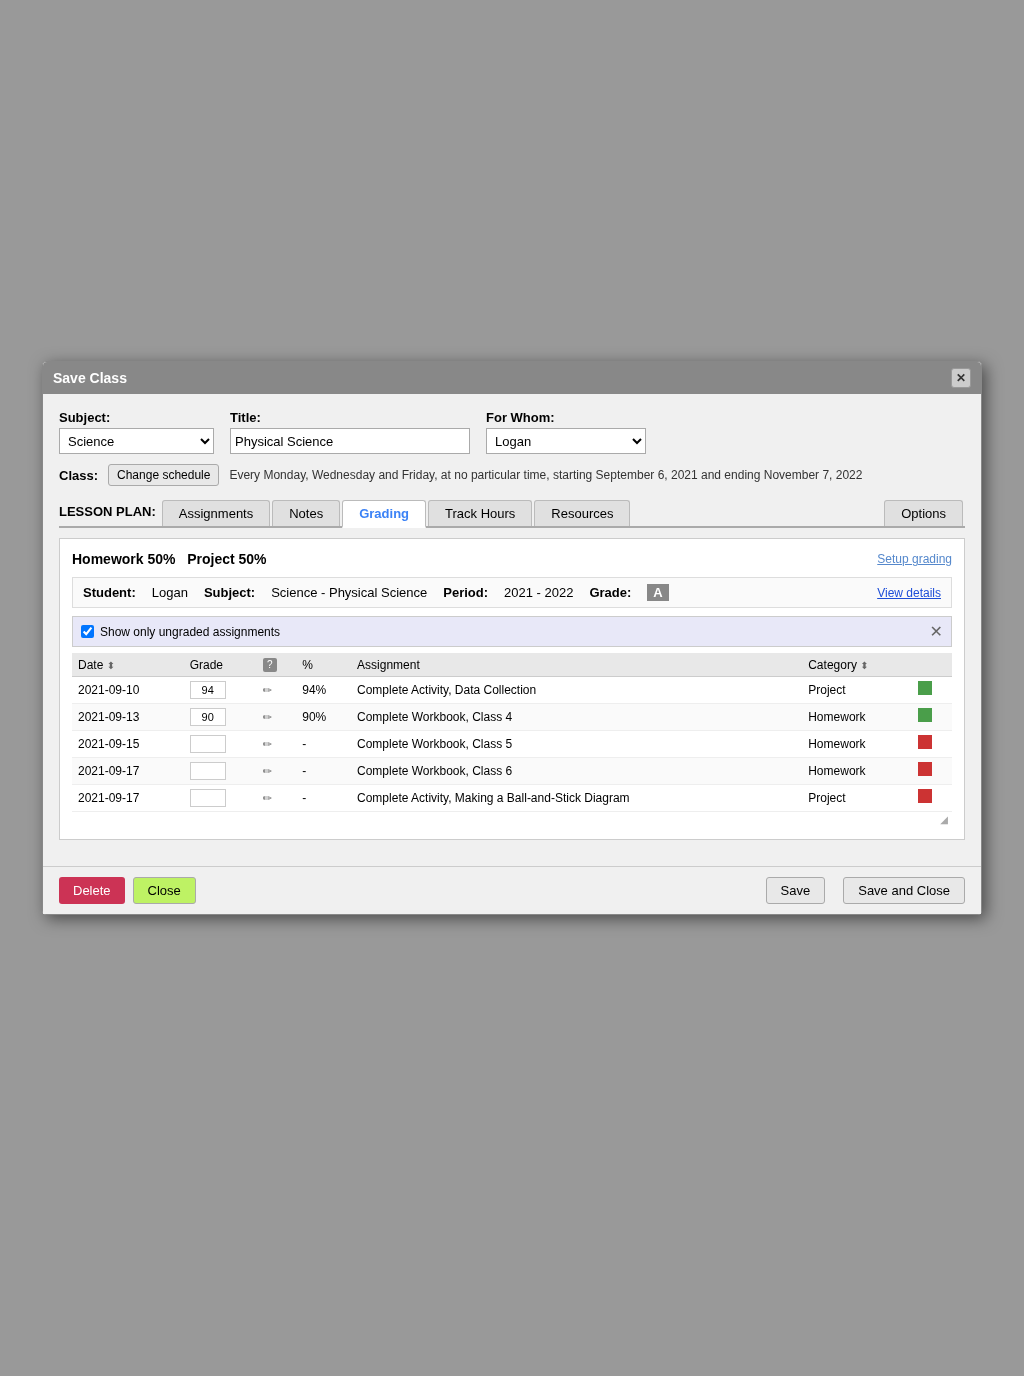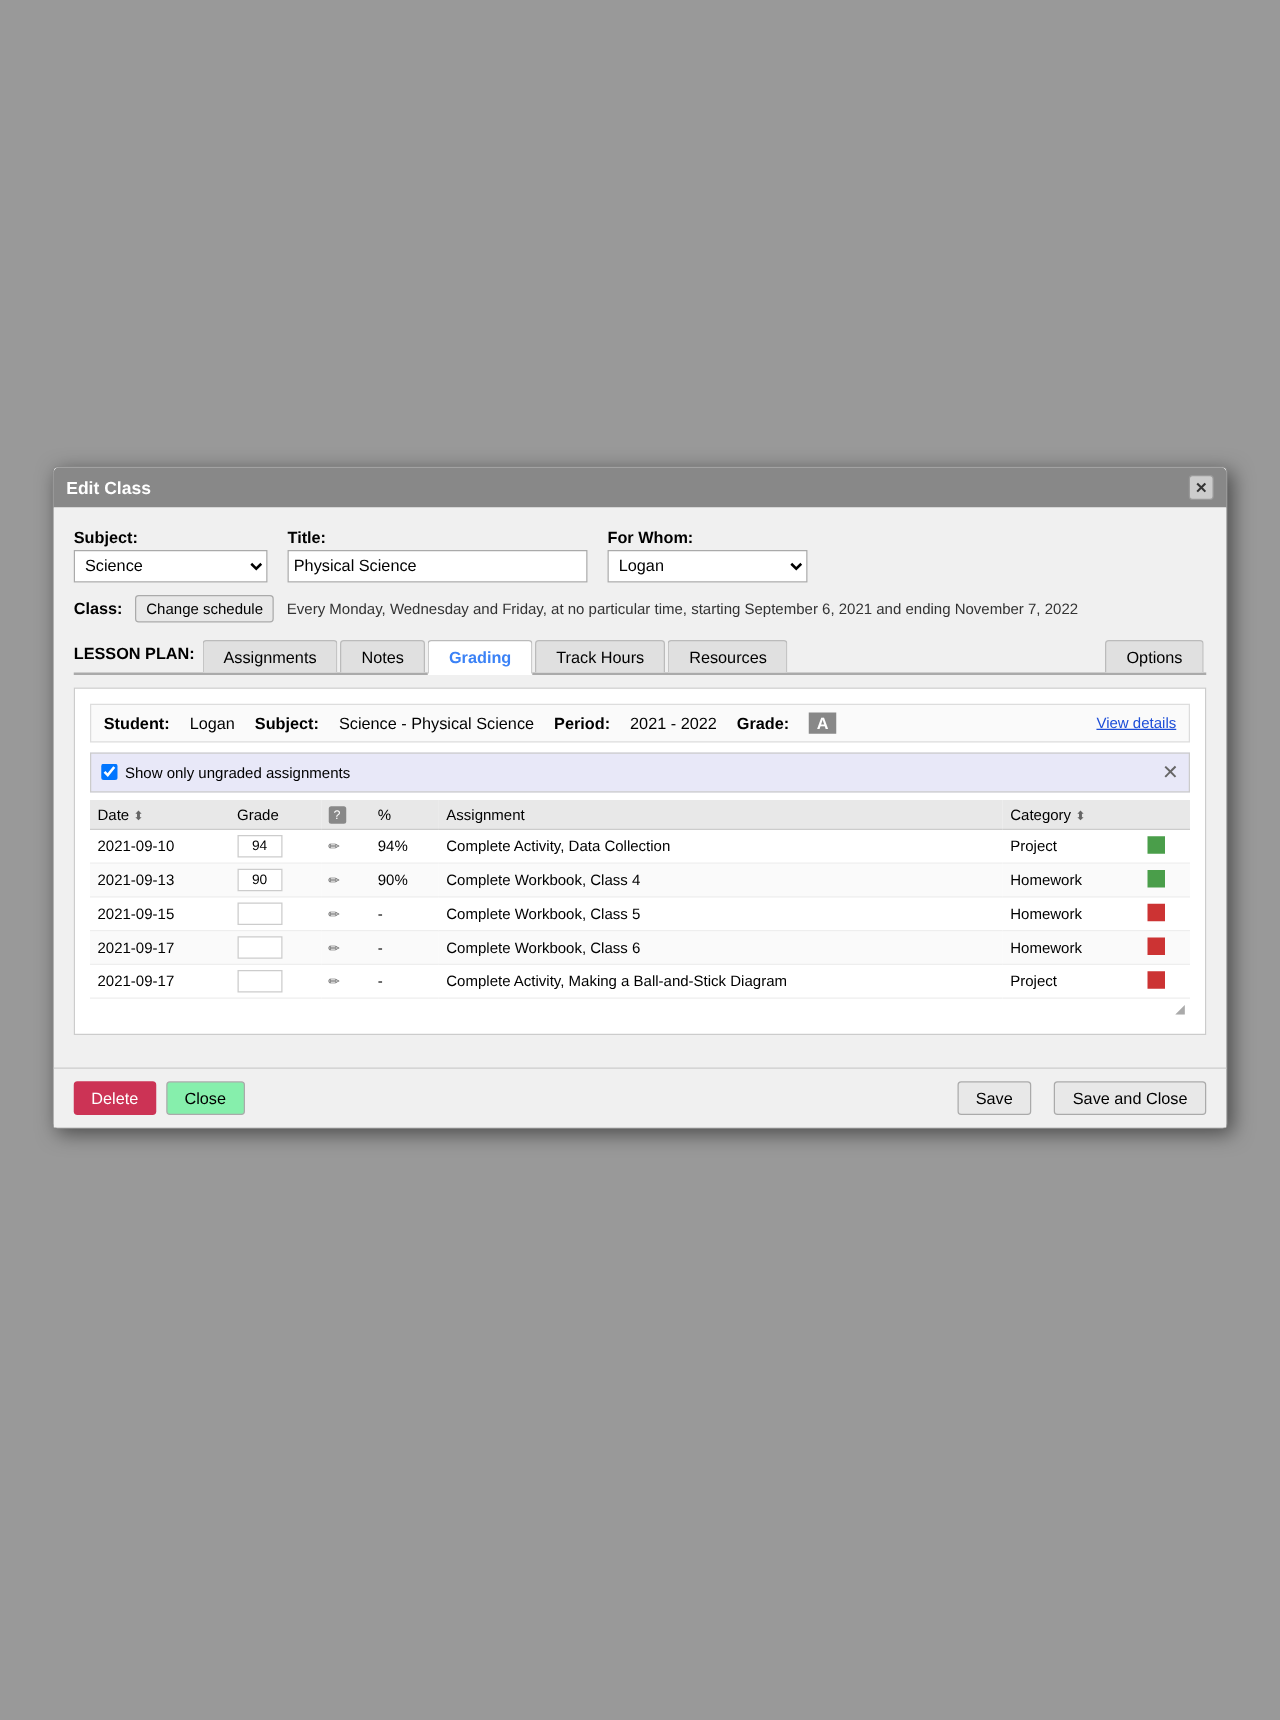--- a/index.html
+++ b/index.html
@@ -344,21 +344,21 @@
       background: #cc3355;
       color: white;
       border: none;
       padding: 5px 14px;
       font-size: 13px;
       border-radius: 3px;
       cursor: pointer;
     }
 
     .btn-close {
-      background: #86efac;
+      background: #bef264;
       border: 1px solid #aaa;
       padding: 5px 14px;
       font-size: 13px;
       border-radius: 3px;
       cursor: pointer;
     }
 
     .footer-right {
       display: flex;
       gap: 18px;
@@ -393,21 +393,21 @@
       position: relative;
     }
   </style>
 </head>
 <body>
 
 <div class="modal-backdrop">
   <div class="modal">
 
     <div class="modal-titlebar">
-      <span>Edit Class</span>
+      <span>Save Class</span>
       <div class="modal-close-btn">
         <span>✕</span>
       </div>
     </div>
 
     <div class="modal-body">
 
       <div class="form-row">
         <div class="form-group">
           <label>Subject:</label>
@@ -435,20 +435,26 @@
           <div class="tab">Assignments</div>
           <div class="tab">Notes</div>
           <div class="tab active">Grading</div>
           <div class="tab">Track Hours</div>
           <div class="tab">Resources</div>
           <div class="tab tab-options">Options</div>
         </div>
 
         <div class="grading-content">
 
+          <div class="grading-header">
+            <span class="grading-categories">
+              <strong>Homework</strong> 50%&nbsp;&nbsp;&nbsp;<strong>Project</strong> 50%
+            </span>
+            <span class="setup-grading-link">Setup grading</span>
+          </div>
 
           <div class="student-info-bar">
             <span class="label">Student:</span>
             <span>Logan</span>
             <span class="label">Subject:</span>
             <span>Science - Physical Science</span>
             <span class="label">Period:</span>
             <span>2021 - 2022</span>
             <span class="label">Grade:</span>
             <span class="grade-badge">A</span>

